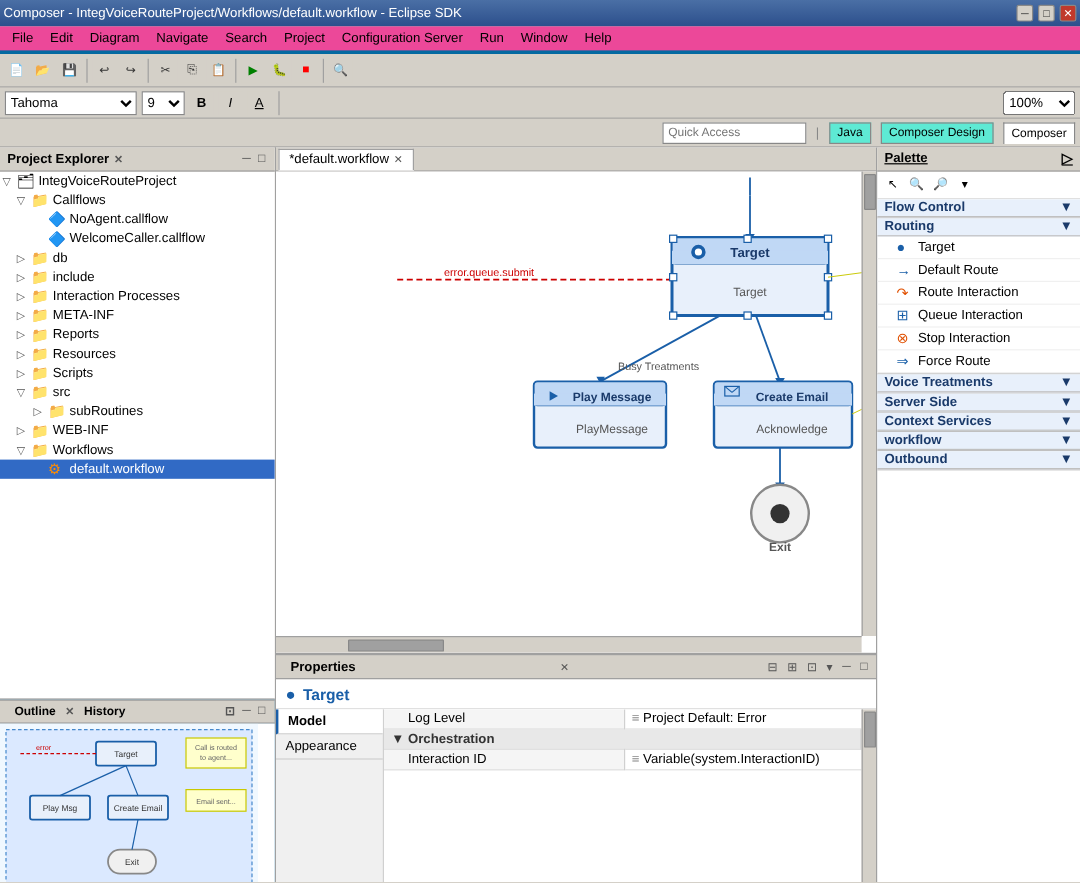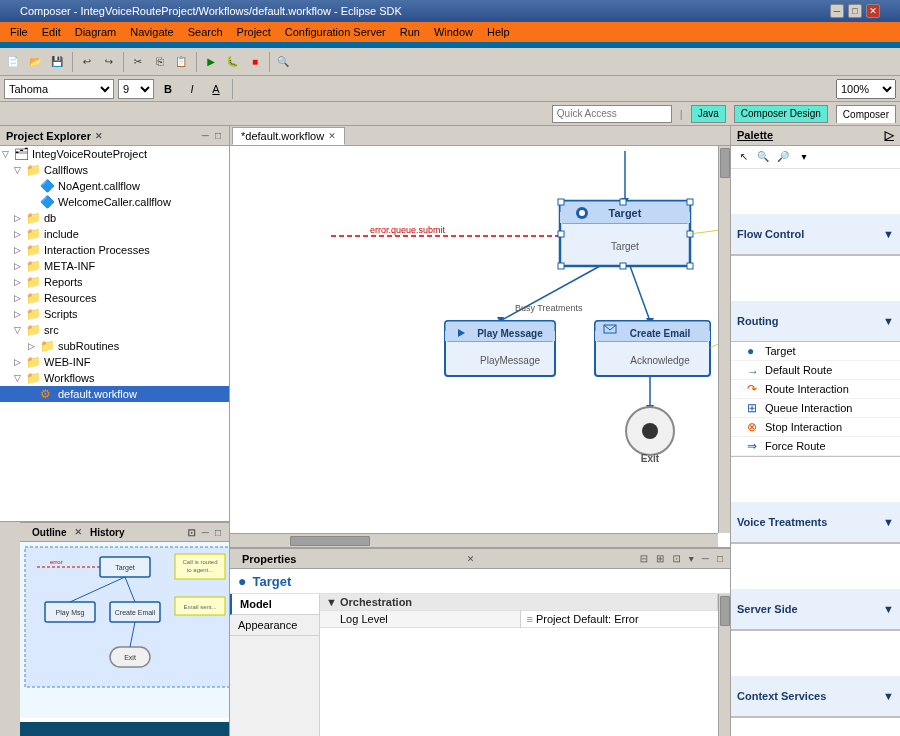--- a/index.html
+++ b/index.html
@@ -3,42 +3,42 @@
   <meta charset="utf-8">
   <style>
     * { box-sizing: border-box; margin: 0; padding: 0; }
     body { font-family: 'Tahoma', sans-serif; font-size: 11px; background: #d4d0c8; overflow: hidden; }
 
     
     #titlebar {
       background: linear-gradient(to bottom, #4a6fa5, #2c4f8c);
       color: white;
       font-size: 11px;
-      padding: 3px 20px;
+      padding: 3px 3px;
       display: flex;
       justify-content: space-between;
       align-items: center;
       height: 22px;
     }
     #titlebar-controls { display: flex; gap: 4px; }
     .title-btn {
       width: 14px; height: 14px;
       border: 1px solid #888;
       border-radius: 2px;
       display: flex; align-items: center; justify-content: center;
       font-size: 9px; cursor: pointer; color: #333;
     }
     .title-btn.close { background: #c0392b; color: white; }
     .title-btn.min { background: #d4d0c8; }
     .title-btn.max { background: #d4d0c8; }
 
     
     #menubar {
-      background: #f97316;
-      border-bottom: 6px solid #0369a1;
+      background: #ec4899;
+      border-bottom: 3px solid #0369a1;
       padding: 2px 4px;
       display: flex;
       gap: 2px;
     }
     .menu-item {
       padding: 2px 6px;
       cursor: pointer;
       font-size: 11px;
     }
 
@@ -155,23 +155,22 @@
       white-space: nowrap;
     }
     .tree-item.selected { background: #316ac5; color: white; }
     .tree-row { display: flex; align-items: center; padding-left: 4px; }
     .tree-toggle { width: 12px; display: inline-block; color: #555; font-size: 9px; cursor: pointer; }
     .tree-icon { width: 16px; display: inline-block; font-size: 12px; margin-right: 2px; }
     .tree-label { font-size: 11px; }
 
     
     #outline-panel {
-      height: 216px;
-      background: #0c4a6e;
-      margin-left: 20px;
+      height: 152px;
+      background: #0369a1;
     }
     .outline-header {
       background: #d4d0c8;
       border-bottom: 1px solid #a0a0a0;
       border-top: 1px solid #a0a0a0;
       padding: 2px 6px;
       display: flex;
       align-items: center;
       justify-content: space-between;
       font-size: 11px;
@@ -357,30 +356,29 @@
       cursor: pointer;
       font-size: 10px;
       display: flex; align-items: center; justify-content: center;
     }
 
     .palette-section {
       border-bottom: 1px solid #c0c0c0;
     }
     .palette-section-header {
       background: #e8f0fb;
-      padding: 14px 6px;
+      padding: 1px 6px;
       font-size: 11px;
       font-weight: bold;
       cursor: pointer;
       display: flex;
       align-items: center;
       justify-content: space-between;
       border-bottom: 1px solid #c0c0c0;
       color: #1a3a6a;
-      margin-top: 45px;
     }
     .palette-item {
       padding: 2px 6px 2px 16px;
       font-size: 11px;
       cursor: pointer;
       display: flex;
       align-items: center;
       gap: 4px;
       border-bottom: 1px solid #f0f0f0;
     }
@@ -773,26 +771,32 @@
       </div>
       <div class="props-body">
         <div class="props-left-tabs">
           <div class="props-left-tab active">Model</div>
           <div class="props-left-tab">Appearance</div>
         </div>
         <div class="props-table">
           <table class="props-grid">
             <tbody>
                 <tr>
+              <td>Log Level</td>
+              <td>
+                <span style="color:#888;margin-right:3px;">≡</span>Project Default: Error
+              </td>
+            </tr>
+            <tr>
               <td colspan="2" class="section-header">▼ Orchestration</td>
             </tr>
             <tr>
-              <td>Log Level</td>
+              <td style="padding-left:20px;">Interaction ID</td>
               <td>
-                <span style="color:#888;margin-right:3px;">≡</span>Project Default: Error
+                <span style="color:#888;margin-right:3px;">≡</span>Variable(system.InteractionID)
               </td>
             </tr>
           </tbody>
             </table>
         </div>
         <div class="props-scroll">
           <div style="width:10px;height:30px;background:#a0a0a0;border:1px solid #888;margin:2px auto;border-radius:1px;"></div>
         </div>
       </div>
     </div>

